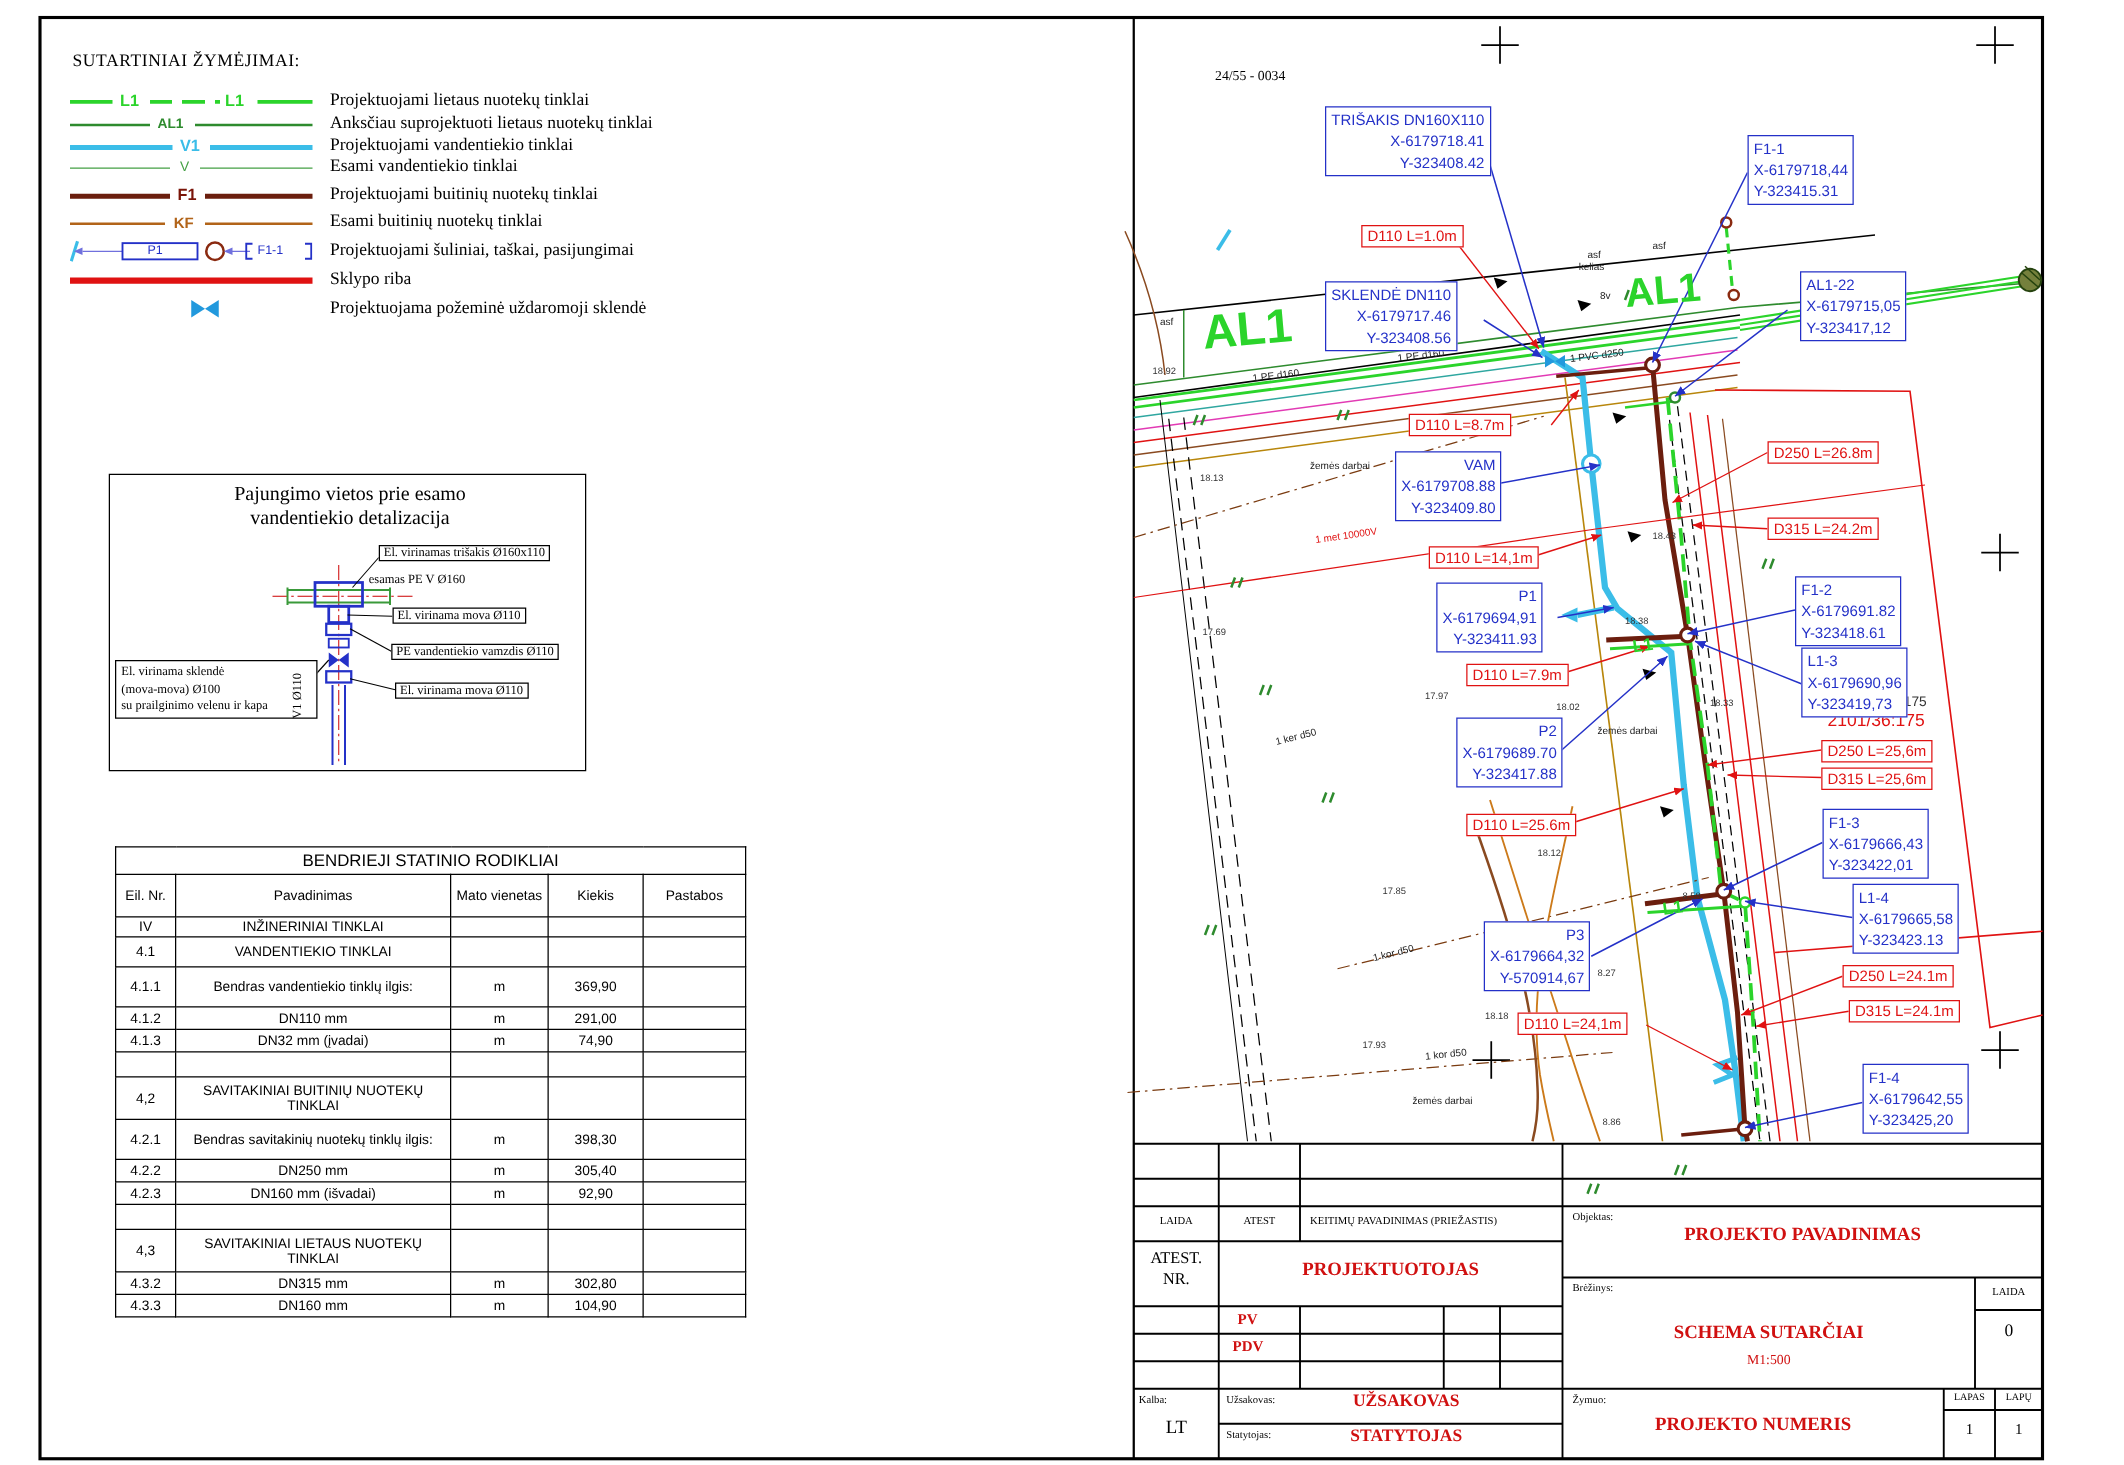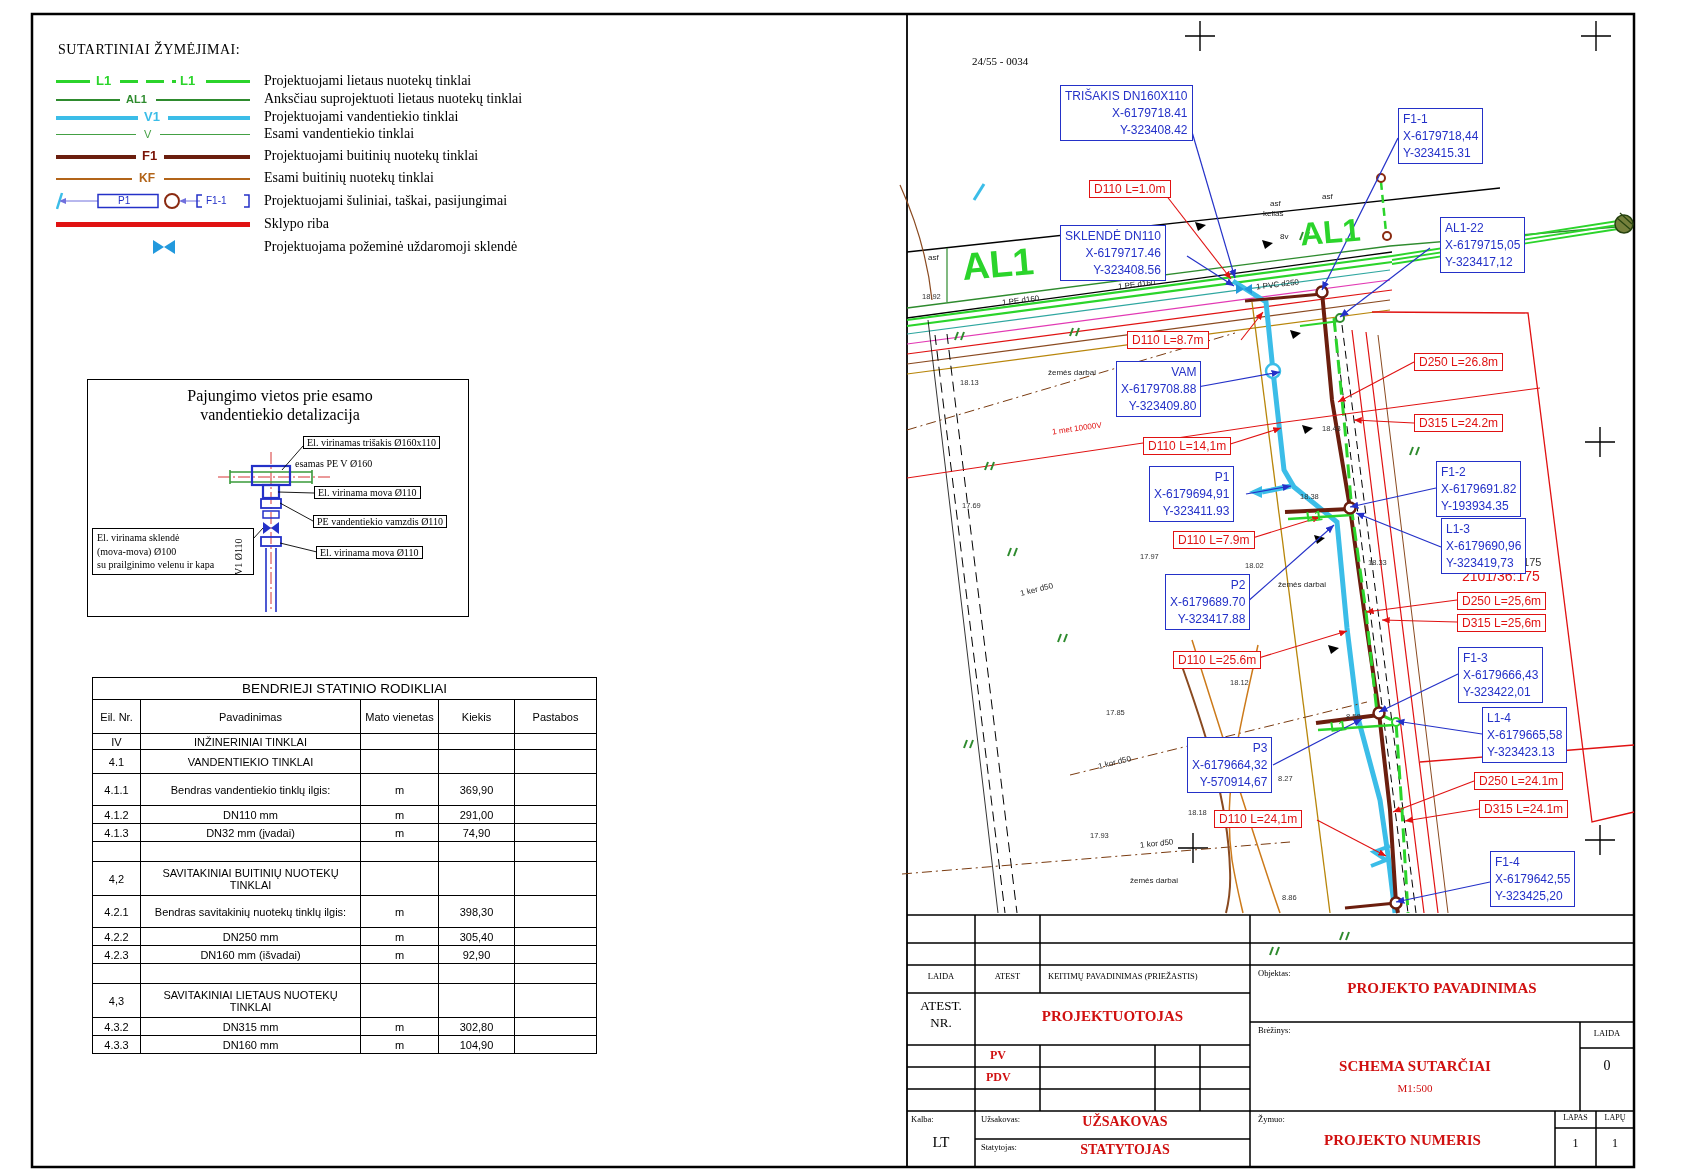--- a/index.html
+++ b/index.html
@@ -451,21 +451,21 @@
   <div class="bigAL1" style="left:1330px;top:718px;font-size:14px;transform:rotate(-8deg);">L1</div>
   <div class="abs" style="left:1468px;top:556px;font-size:11px;color:#333;font-family:'Liberation Sans',sans-serif;">210100360175</div>
   <div class="abs" style="left:1462px;top:568px;font-size:14px;color:#e01212;font-family:'Liberation Sans',sans-serif;">2101/36:175</div>
 
   <div class="cb ra" style="left:1060px;top:85px;"><span>TRIŠAKIS DN160X110</span><br><span>X-6179718.41</span><br><span>Y-323408.42</span></div>
   <div class="cb" style="left:1398px;top:108px;"><span>F1-1</span><br><span>X-6179718,44</span><br><span>Y-323415.31</span></div>
   <div class="cb ra" style="left:1060px;top:225px;"><span>SKLENDĖ DN110</span><br><span>X-6179717.46</span><br><span>Y-323408.56</span></div>
   <div class="cb" style="left:1430px;top:217px;margin-left:10px;"><span>AL1-22</span><br><span>X-6179715,05</span><br><span>Y-323417,12</span></div>
   <div class="cb ra" style="left:1116px;top:361px;"><span>VAM</span><br><span>X-6179708.88</span><br><span>Y-323409.80</span></div>
   <div class="cb ra" style="left:1149px;top:466px;"><span>P1</span><br><span>X-6179694,91</span><br><span>Y-323411.93</span></div>
-  <div class="cb" style="left:1436px;top:461px;"><span>F1-2</span><br><span>X-6179691.82</span><br><span>Y-193934.35</span></div>
+  <div class="cb" style="left:1436px;top:461px;"><span>F1-2</span><br><span>X-6179691.82</span><br><span>Y-323418.61</span></div>
   <div class="cb" style="left:1441px;top:518px;"><span>L1-3</span><br><span>X-6179690,96</span><br><span>Y-323419,73</span></div>
   <div class="cb ra" style="left:1165px;top:574px;"><span>P2</span><br><span>X-6179689.70</span><br><span>Y-323417.88</span></div>
   <div class="cb" style="left:1458px;top:647px;"><span>F1-3</span><br><span>X-6179666,43</span><br><span>Y-323422,01</span></div>
   <div class="cb" style="left:1482px;top:707px;"><span>L1-4</span><br><span>X-6179665,58</span><br><span>Y-323423.13</span></div>
   <div class="cb ra" style="left:1187px;top:737px;"><span>P3</span><br><span>X-6179664,32</span><br><span>Y-570914,67</span></div>
   <div class="cb" style="left:1490px;top:851px;"><span>F1-4</span><br><span>X-6179642,55</span><br><span>Y-323425,20</span></div>
 
   <div class="cr" style="left:1089px;top:180px;">D110 L=1.0m</div>
   <div class="cr" style="left:1127px;top:331px;">D110 L=8.7m</div>
   <div class="cr" style="left:1414px;top:353px;">D250 L=26.8m</div>

